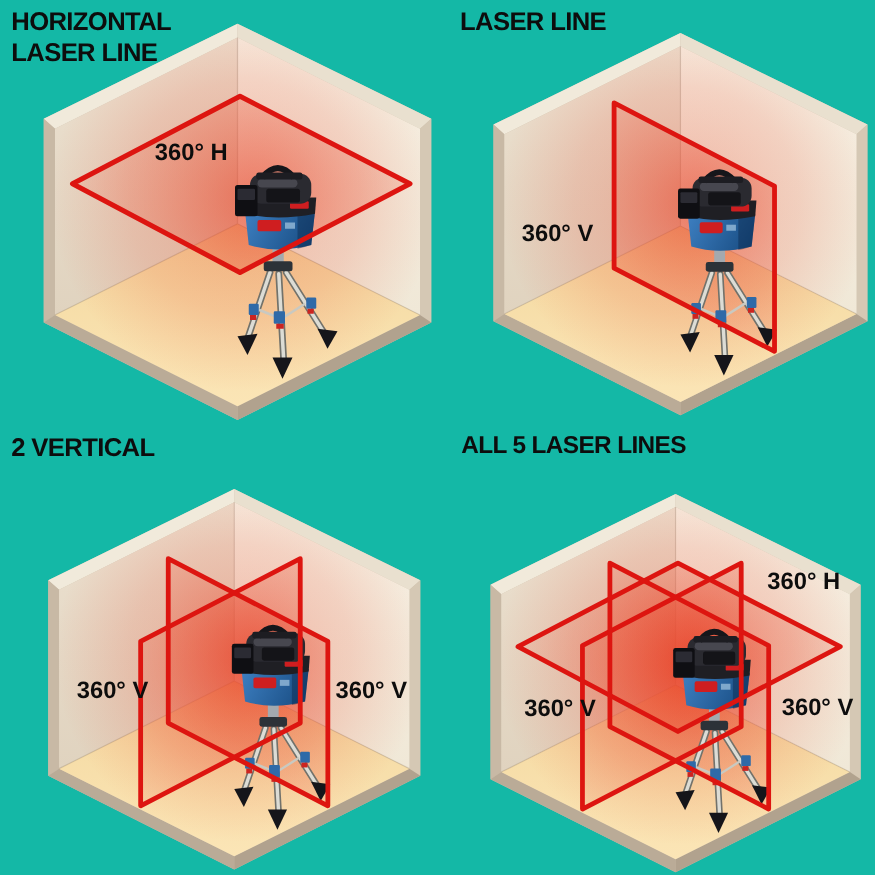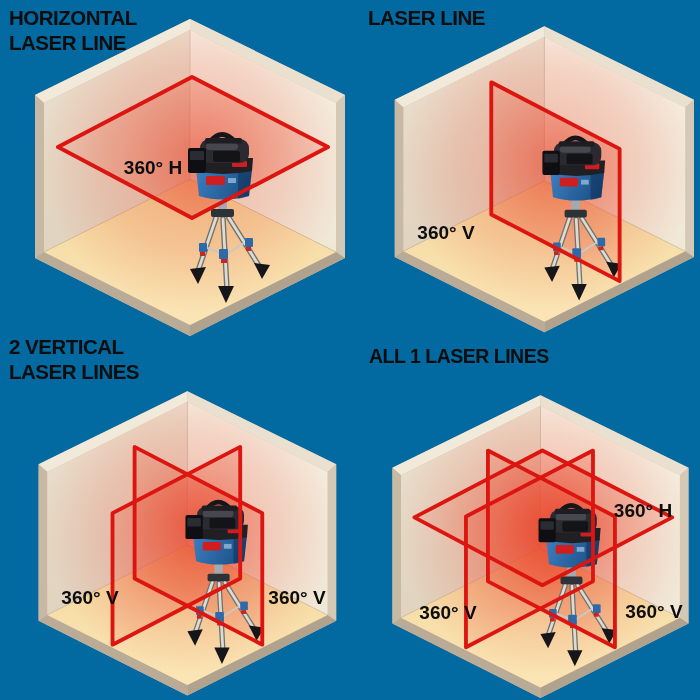--- a/index.html
+++ b/index.html
@@ -1,19 +1,19 @@
 <!DOCTYPE html>
 <html><head>
 <meta charset="utf-8">
 <style>
   html,body{margin:0;padding:0;background:#ffffff;}
   .stage{
     position:relative;
     width:700px;height:700px;
-    background:#0369a1;
+    background:#14b8a6;
     font-family:"Liberation Sans", sans-serif;
     overflow:hidden;
   }
   .scene{position:absolute;left:0;top:0;}
   .panel-title{
     position:absolute;
     font-weight:bold;
     font-size:20.5px;
     line-height:25px;
     letter-spacing:-0.5px;
@@ -26,21 +26,20 @@
     line-height:22.5px;
   }
   .angle-label{
     position:absolute;
     transform:translate(-50%,-50%);
     font-weight:bold;
     font-size:19px;
     color:#0d0d0d;
     white-space:nowrap;
     z-index:6;
-    margin-top:45px;
   }
 </style>
 </head>
 <body>
 
 <div class="stage">
 
   <svg class="scene" width="700" height="700" viewBox="0 0 700 700" aria-hidden="true">
     <defs>
       <linearGradient id="gLeftWall" x1="0" y1="30" x2="0" y2="252" gradientUnits="userSpaceOnUse">
@@ -167,26 +166,25 @@
     </g>
   </svg>
 
   <div class="panel-title" style="left:9px;top:5px">
     <div>HORIZONTAL</div>
     <div>LASER LINE</div>
   </div>
   <div class="panel-title" style="left:368px;top:5px">
     <div>LASER LINE</div>
   </div>
-  <div class="panel-title" style="left:9px;top:334px">
+  <div class="panel-title" style="left:9px;top:346px">
     <div>2 VERTICAL</div>
-    <div>LASER LINES</div>
   </div>
   <div class="panel-title small" style="left:369px;top:345px">
-    <div>ALL 1 LASER LINES</div>
+    <div>ALL 5 LASER LINES</div>
   </div>
 
   <div class="angle-label" style="left:153px;top:123px">360° H</div>
   <div class="angle-label" style="left:446px;top:188px">360° V</div>
   <div class="angle-label" style="left:90px;top:553px">360° V</div>
   <div class="angle-label" style="left:297px;top:553px">360° V</div>
   <div class="angle-label" style="left:643px;top:466px">360° H</div>
   <div class="angle-label" style="left:448px;top:568px">360° V</div>
   <div class="angle-label" style="left:654px;top:567px">360° V</div>
 

